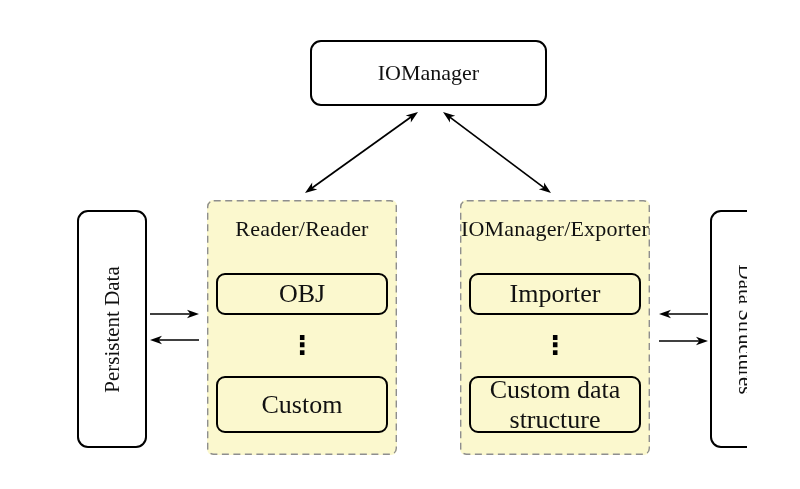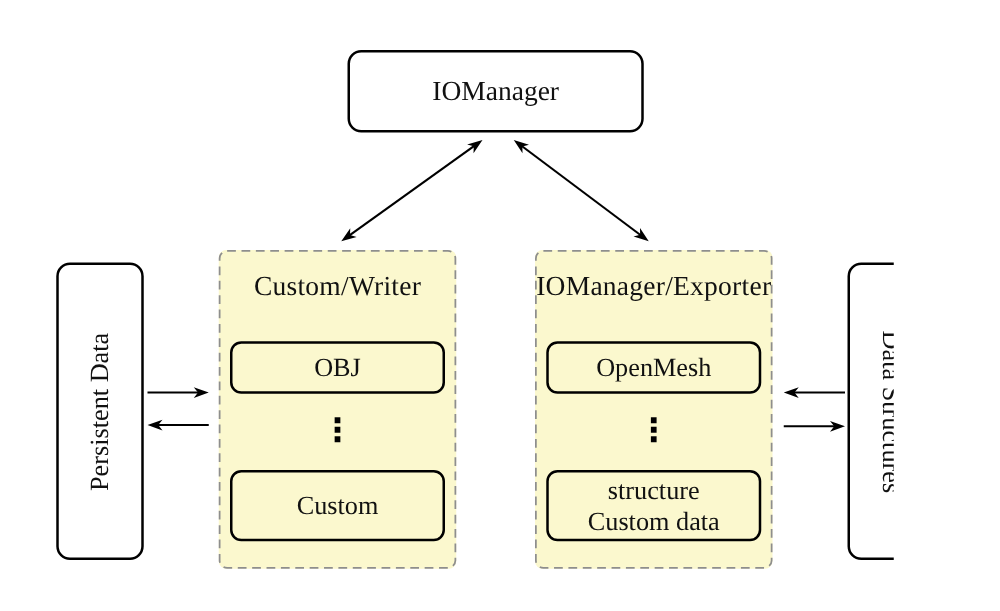--- a/index.html
+++ b/index.html
@@ -3,20 +3,21 @@
 <meta charset="utf-8">
 <style>
   html, body { margin: 0; padding: 0; background: #ffffff; }
   #page {
     position: relative;
     width: 715px; height: 489px;
     background: #fff;
     overflow: hidden;
     font-family: "Liberation Serif", "DejaVu Serif", serif;
     color: #111;
+    margin-left: 32px;
   }
   
   .node {
     position: absolute;
     background: var(--node-fill, #fff);
     border: 2.4px solid var(--node-border, #000);
     border-radius: 11px;
     box-sizing: border-box;
     display: flex; align-items: center; justify-content: center;
   }
@@ -44,21 +45,21 @@
   }
   .item {
     position: absolute; left: 9px; width: 172px;
     background: var(--group-fill, #FBF8CE);
     border: 2.4px solid var(--node-border, #000);
     border-radius: 9px;
     box-sizing: border-box;
     display: flex; flex-direction: column;
     align-items: center; justify-content: center;
     text-align: center;
-    font-size: 21px; line-height: 1.15;
+    font-size: 26px; line-height: 1.15;
   }
   .item span:empty { display: none; }
   .item-a { top: 73px;  height: 42px; }
   .item-b { top: 176px; height: 57px; }
   .dots {
     position: absolute; top: 132px; left: 0; right: 0;
     text-align: center;
     font-family: "DejaVu Sans", sans-serif;
     font-size: 26px; font-weight: bold; line-height: 1;
     color: #000;
@@ -80,41 +81,41 @@
 
   <div class="node side" id="side-left">
     <span class="vlabel">Persistent Data</span>
   </div>
 
   <div class="node side" id="side-right">
     <span class="vlabel">Data Structures</span>
   </div>
 
   <div class="group" id="group-left">
-    <div class="group-title">Custom/Writer</div>
+    <div class="group-title">Reader/Reader</div>
     <div class="item item-a">
       <span>OBJ</span>
 
     </div>
     <div class="dots">⋮</div>
     <div class="item item-b">
       <span>Custom</span>
     </div>
   </div>
 
   <div class="group" id="group-right">
     <div class="group-title">IOManager/Exporter</div>
     <div class="item item-a">
-      <span>OpenMesh</span>
+      <span>Importer</span>
 
     </div>
     <div class="dots">⋮</div>
     <div class="item item-b">
+      <span>Custom data</span>
       <span>structure</span>
-      <span>Custom data</span>
     </div>
   </div>
 
   <svg id="overlay" width="800" height="489" viewBox="0 0 800 489" xmlns="http://www.w3.org/2000/svg">
       <rect x="175.7" y="200.7" width="188.6" height="253.6" rx="6" fill="none" stroke="#8E8E8E" stroke-width="1.4" stroke-dasharray="7 4.5"></rect>
       <rect x="428.7" y="200.7" width="188.6" height="253.6" rx="6" fill="none" stroke="#8E8E8E" stroke-width="1.4" stroke-dasharray="7 4.5"></rect>
       <line x1="381.1" y1="115.5" x2="277.9" y2="189.5" stroke="#000000" stroke-width="1.7"></line>
       <polygon points="273.0,193.0 280.2,182.5 280.0,188.0 285.3,189.5" fill="#000000"></polygon>
       <polygon points="386.0,112.0 378.8,122.5 379.0,117.0 373.7,115.5" fill="#000000"></polygon>
       <line x1="415.8" y1="115.6" x2="514.2" y2="189.4" stroke="#000000" stroke-width="1.7"></line>

